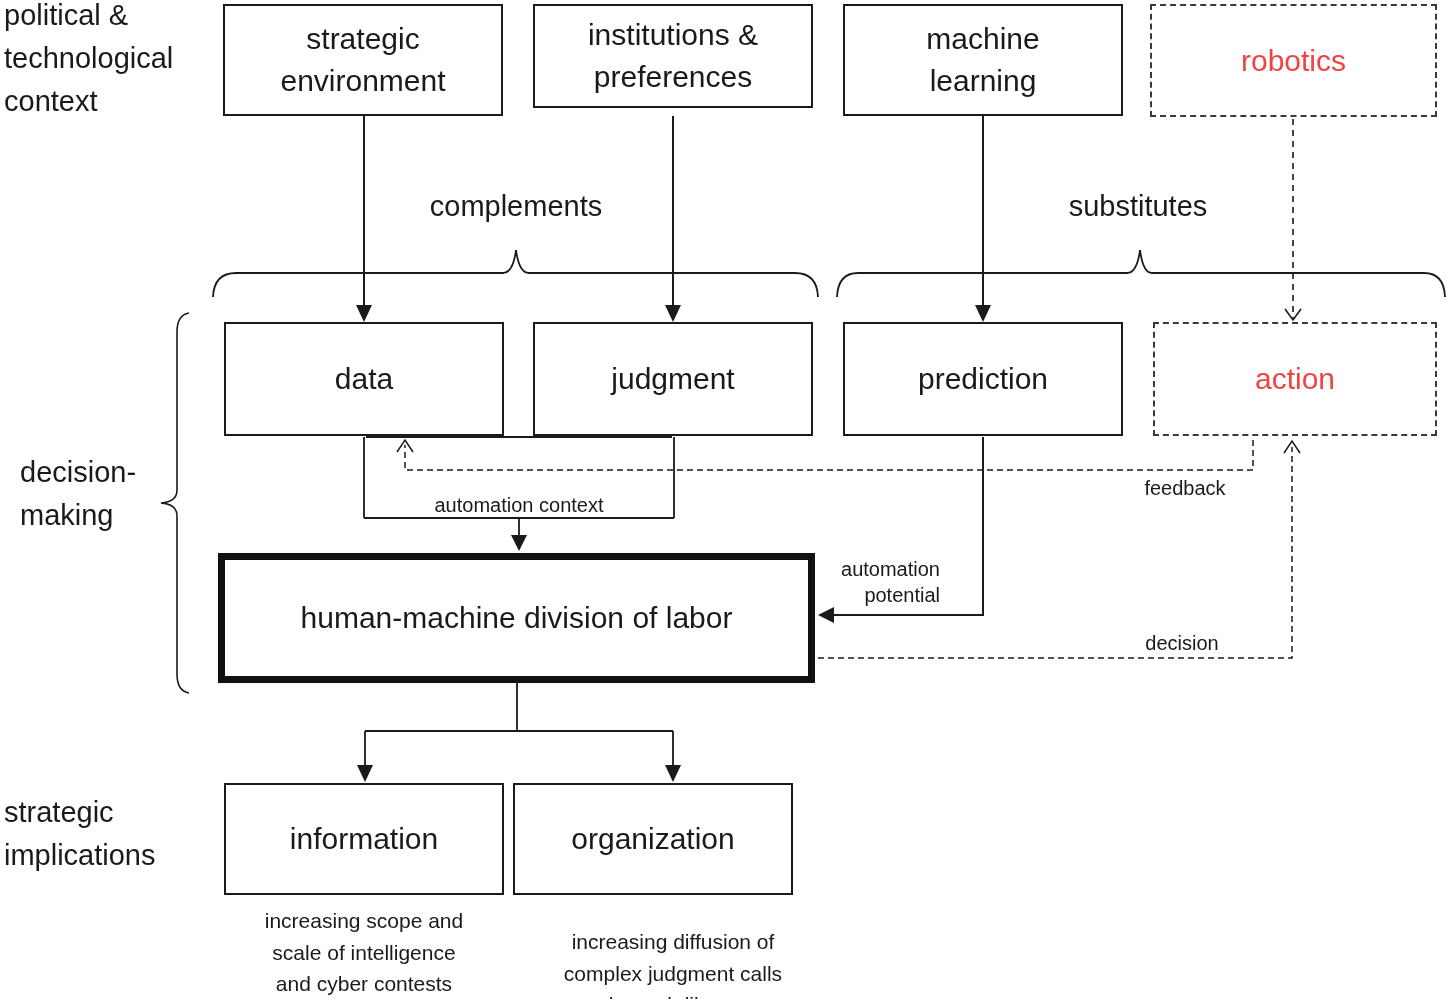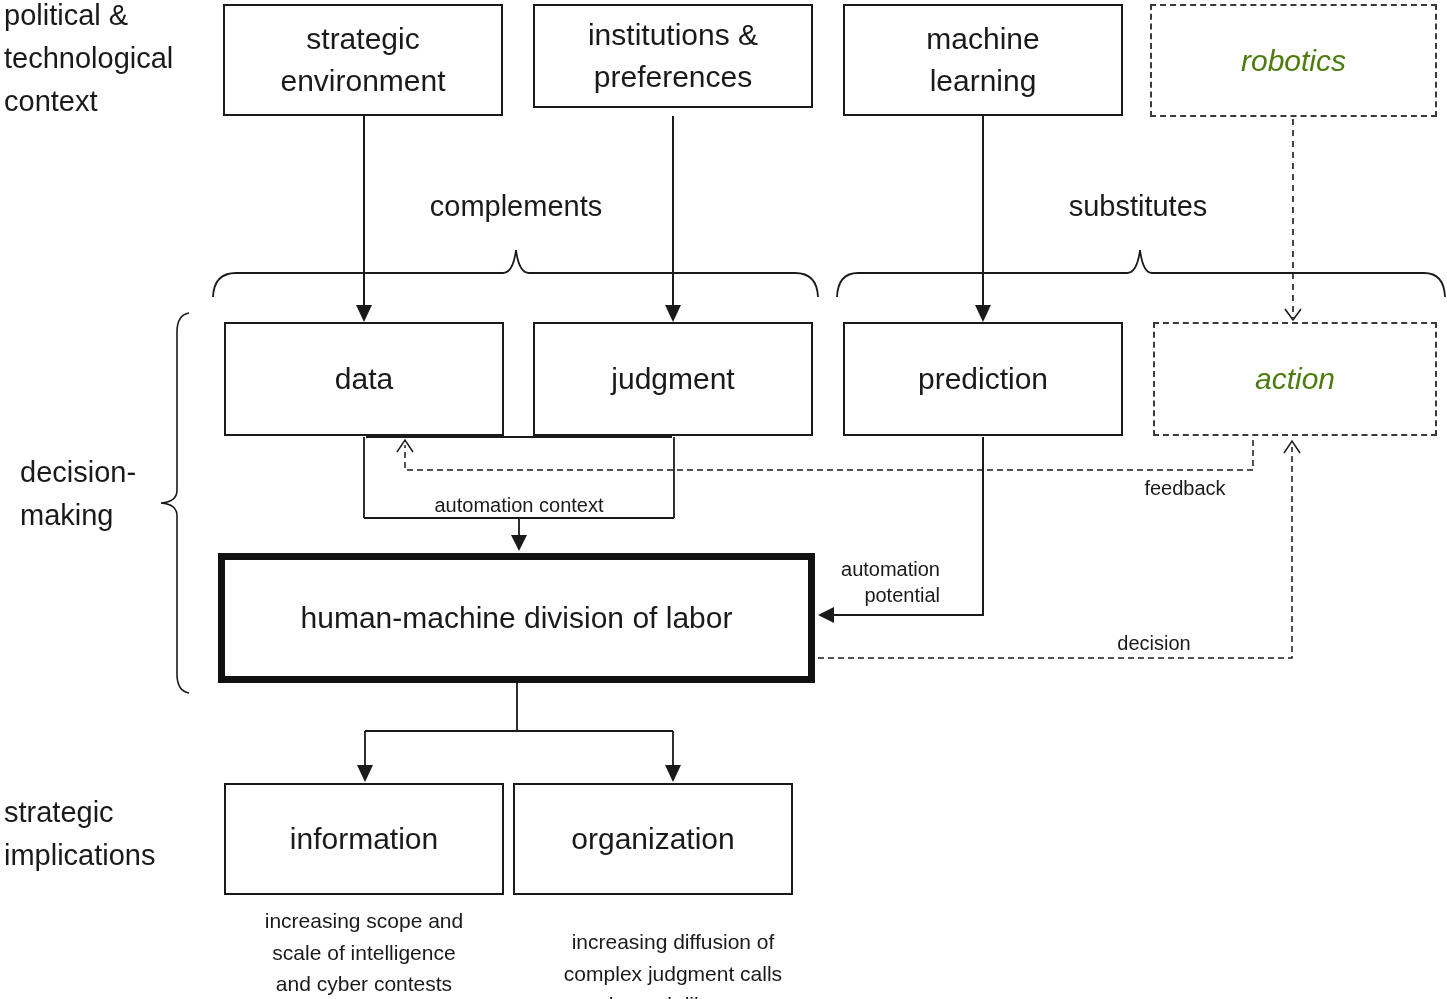--- a/index.html
+++ b/index.html
@@ -6,21 +6,21 @@
   .canvas{
     position:relative;width:1447px;height:999px;background:#fff;
     font-family:"Liberation Sans",sans-serif;color:#1a1a1a;overflow:hidden;
   }
   .canvas svg{position:absolute;left:0;top:0;pointer-events:none;}
   .box{
     position:absolute;box-sizing:border-box;border:2px solid #1a1a1a;background:#fff;
     display:flex;align-items:center;justify-content:center;text-align:center;
     font-size:30px;line-height:42px;white-space:pre-line;
   }
-  .box.dashed{border:2px dashed #3a3a3a;color:#4d7c0f;font-style:italic;}
+  .box.dashed{border:2px dashed #3a3a3a;color:#ef4444;}
   .box.thick{border:7px solid #111;}
   .lbl{position:absolute;white-space:pre-line;}
   .side{font-size:29px;line-height:43px;}
   .grp{font-size:29px;line-height:43px;text-align:center;}
   .edge{font-size:20px;line-height:26px;}
   .cap{position:absolute;font-size:21px;line-height:31.5px;text-align:center;white-space:pre-line;}
 </style>
 </head>
 <body>
 
@@ -82,21 +82,21 @@
 
   <div class="box" style="left:224px;top:322px;width:280px;height:114px;">data</div>
   <div class="box" style="left:533px;top:322px;width:280px;height:114px;">judgment</div>
   <div class="box" style="left:843px;top:322px;width:280px;height:114px;">prediction</div>
   <div class="box dashed" style="left:1153px;top:322px;width:284px;height:114px;">action</div>
 
   <div class="lbl edge" style="left:369px;top:492px;width:300px;text-align:center;">automation context</div>
   <div class="lbl edge" style="left:640px;top:556px;width:300px;text-align:right;">automation
 potential</div>
   <div class="lbl edge" style="left:1035px;top:475px;width:300px;text-align:center;">feedback</div>
-  <div class="lbl edge" style="left:1004px;top:630px;width:300px;text-align:center;">decision</div>
+  <div class="lbl edge" style="left:1032px;top:630px;width:300px;text-align:center;">decision</div>
 
   <div class="box thick" style="left:218px;top:553px;width:597px;height:130px;text-align:right;">human-machine division of labor</div>
 
   <div class="box" style="left:224px;top:783px;width:280px;height:112px;">information</div>
   <div class="box" style="left:513px;top:783px;width:280px;height:112px;">organization</div>
 
   <div class="cap" style="left:224px;top:905px;width:280px;">increasing scope and
 scale of intelligence
 and cyber contests</div>
   <div class="cap" style="left:533px;top:905px;width:280px;margin-top:21px;">increasing diffusion of

